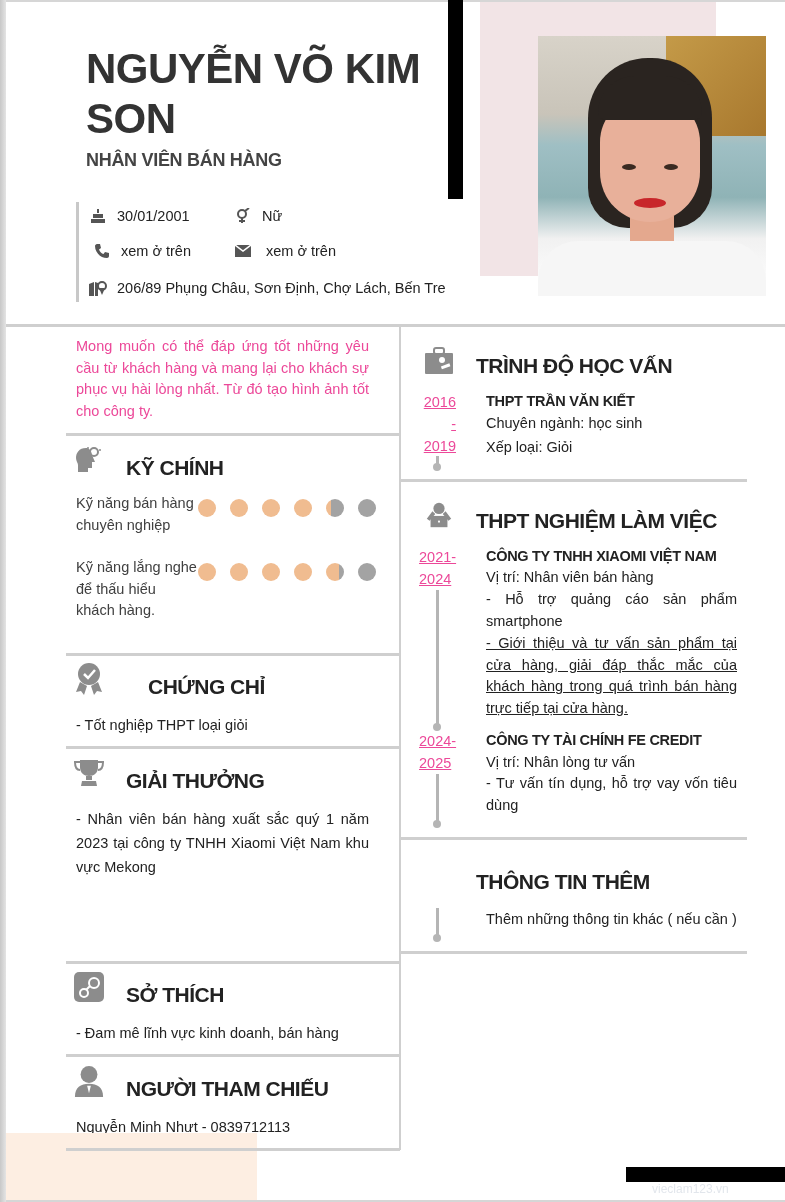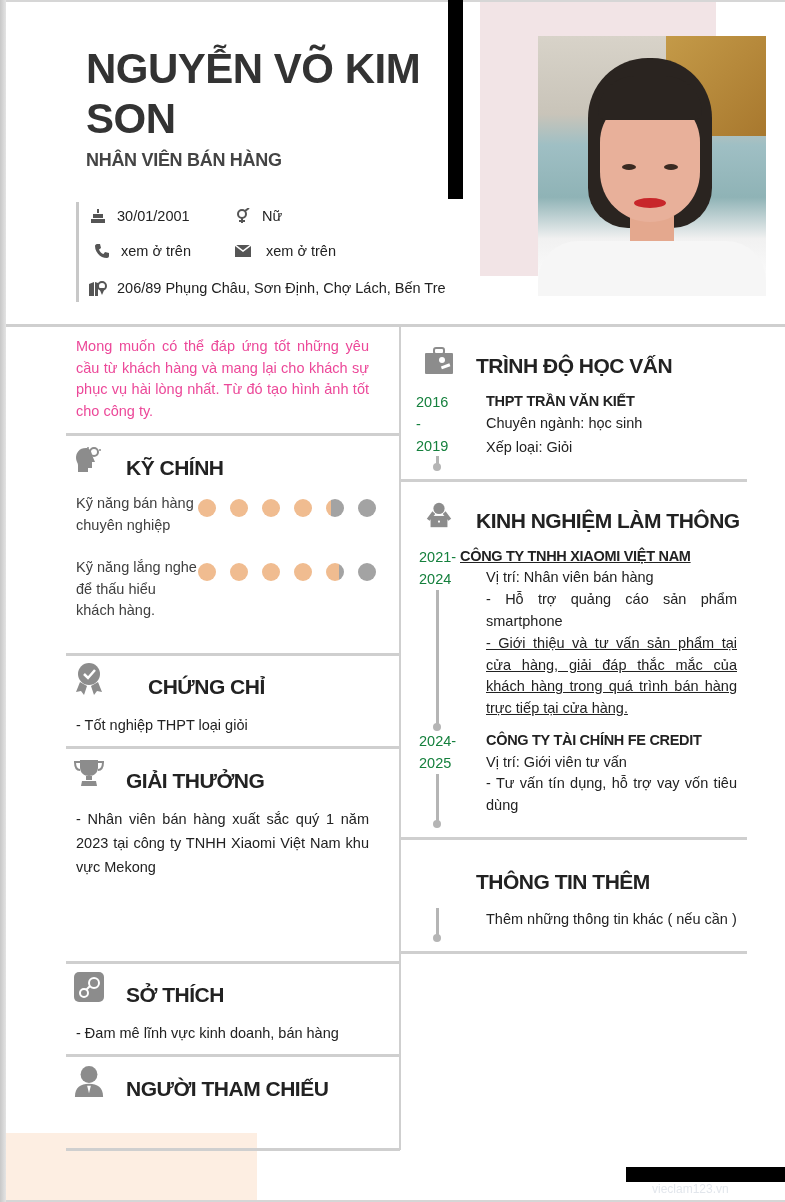--- a/index.html
+++ b/index.html
@@ -42,21 +42,21 @@
 
   .skill-label { position: absolute; left: 76px; width: 122px; font-size: 14.5px; line-height: 21.5px; color: #404040; }
   .dots { position: absolute; left: 198px; display: flex; gap: 14px; }
   .dot { width: 18px; height: 18px; border-radius: 50%; background: #a3a3a3; }
   .dot.full { background: #f0bc90; }
 
   .body-text { position: absolute; font-size: 14.5px; line-height: 24px; color: #222; }
   .justify { text-align: justify; }
 
   
-  .year { position: absolute; font-size: 14.5px; line-height: 22px; color: #15803d; text-align: left; }
+  .year { position: absolute; font-size: 14.5px; line-height: 22px; color: #ec4899; text-align: right; text-decoration: underline; }
   .tl-line { position: absolute; width: 3px; background: #b5b5b5; }
   .tl-dot { position: absolute; width: 8px; height: 8px; border-radius: 50%; background: #b5b5b5; }
   .entry-title { position: absolute; font-size: 14.5px; font-weight: bold; color: #222; letter-spacing: -0.3px; white-space: nowrap; }
   .entry-text { position: absolute; font-size: 14.5px; line-height: 21.5px; color: #222; }
 
   .peach-block { position: absolute; left: 6px; top: 1133px; width: 251px; height: 67px; background: #fdeee2; }
   .black-bar-bottom { position: absolute; left: 626px; top: 1167px; width: 159px; height: 15px; background: #000; }
   .watermark { position: absolute; left: 652px; top: 1182px; font-size: 12px; color: #e2e6ec; }
 </style>
 </head>
@@ -221,20 +221,21 @@
   <div class="sec-head" style="left:74px; top:1066px;">
     <span class="sec-icon">
       <svg width="32" height="34" viewBox="0 0 32 34">
           <circle cx="16" cy="10" r="9" fill="#8c8c8c"></circle>
           <path d="M1 34 C1 24 7 20 16 20 C25 20 31 24 31 34 Z" fill="#8c8c8c"></path>
           <path d="M14 22 L16 30 L18 22 Z" fill="#fff"></path>
         </svg>
     </span>
   </div>
   <div class="sec-title" style="left:126px; top:1077px;">NGƯỜI THAM CHIẾU</div>
+  <div class="body-text" style="left:76px; top:1115px;">Nguyễn Minh Nhựt - 0839712113</div>
   <div class="peach-block"></div>
   <div class="hline" style="left:66px; top:1148px; width:334px;"></div>
 
   <div class="sec-head" style="left:424px; top:346px;">
     <span class="sec-icon">
       <svg width="30" height="28" viewBox="0 0 30 28">
           <rect x="10" y="1" width="10" height="6" rx="2" fill="none" stroke="#8c8c8c" stroke-width="2"></rect>
           <rect x="1" y="6" width="28" height="21" rx="1" fill="#8c8c8c"></rect>
           <circle cx="18" cy="13" r="3" fill="#fff"></circle>
           <rect x="17" y="18" width="9" height="3" fill="#fff" transform="rotate(-20 21 19)"></rect>
@@ -256,37 +257,37 @@
     <span class="sec-icon">
       <svg width="32" height="28" viewBox="0 0 32 28">
           <circle cx="16" cy="7" r="6" fill="#8c8c8c"></circle>
           <path d="M3 18 L9 10 L12 13 L6 20 Z" fill="#8c8c8c"></path>
           <path d="M29 18 L23 10 L20 13 L26 20 Z" fill="#8c8c8c"></path>
           <rect x="7" y="15" width="18" height="12" fill="#8c8c8c"></rect>
           <rect x="15" y="20" width="2" height="2" fill="#fff"></rect>
         </svg>
     </span>
   </div>
-  <div class="sec-title" style="left:476px; top:509px;">KINH NGHIỆM LÀM THÔNG</div>
+  <div class="sec-title" style="left:476px; top:509px;">THPT NGHIỆM LÀM VIỆC</div>
 
   <div class="year" style="left:419px; top:546px;">2021-</div>
   <div class="year" style="left:419px; top:568px;">2024</div>
   <div class="tl-line" style="left:436px; top:590px; height:138px;"></div>
   <div class="tl-dot" style="left:433px; top:723px;"></div>
-  <div class="entry-title" style="left:460px; top:548px;text-decoration:underline;">CÔNG TY TNHH XIAOMI VIỆT NAM</div>
+  <div class="entry-title" style="left:486px; top:548px;">CÔNG TY TNHH XIAOMI VIỆT NAM</div>
   <div class="entry-text" style="left:486px; top:567px;">Vị trí: Nhân viên bán hàng</div>
   <div class="entry-text justify" style="left:486px; top:589px; width:251px;">- Hỗ trợ quảng cáo sản phẩm smartphone</div>
   <div class="entry-text justify" style="left:486px; top:633px; width:251px;text-decoration:underline;">- Giới thiệu và tư vấn sản phẩm tại cửa hàng, giải đáp thắc mắc của khách hàng trong quá trình bán hàng trực tiếp tại cửa hàng.</div>
 
   <div class="year" style="left:419px; top:730px;">2024-</div>
   <div class="year" style="left:419px; top:752px;">2025</div>
   <div class="tl-line" style="left:436px; top:774px; height:50px;"></div>
   <div class="tl-dot" style="left:433px; top:820px;"></div>
   <div class="entry-title" style="left:486px; top:732px;">CÔNG TY TÀI CHÍNH FE CREDIT</div>
-  <div class="entry-text" style="left:486px; top:752px;">Vị trí: Giới viên tư vấn</div>
+  <div class="entry-text" style="left:486px; top:752px;">Vị trí: Nhân lòng tư vấn</div>
   <div class="entry-text justify" style="left:486px; top:773px; width:251px;">- Tư vấn tín dụng, hỗ trợ vay vốn tiêu dùng</div>
   <div class="hline" style="left:401px; top:837px; width:346px;"></div>
 
   <div class="sec-title" style="left:476px; top:870px;">THÔNG TIN THÊM</div>
   <div class="tl-line" style="left:436px; top:908px; height:28px;"></div>
   <div class="tl-dot" style="left:433px; top:934px;"></div>
   <div class="entry-text" style="left:486px; top:909px;">Thêm những thông tin khác ( nếu cần )</div>
   <div class="hline" style="left:401px; top:951px; width:346px;"></div>
 
   <div class="black-bar-bottom"></div>

